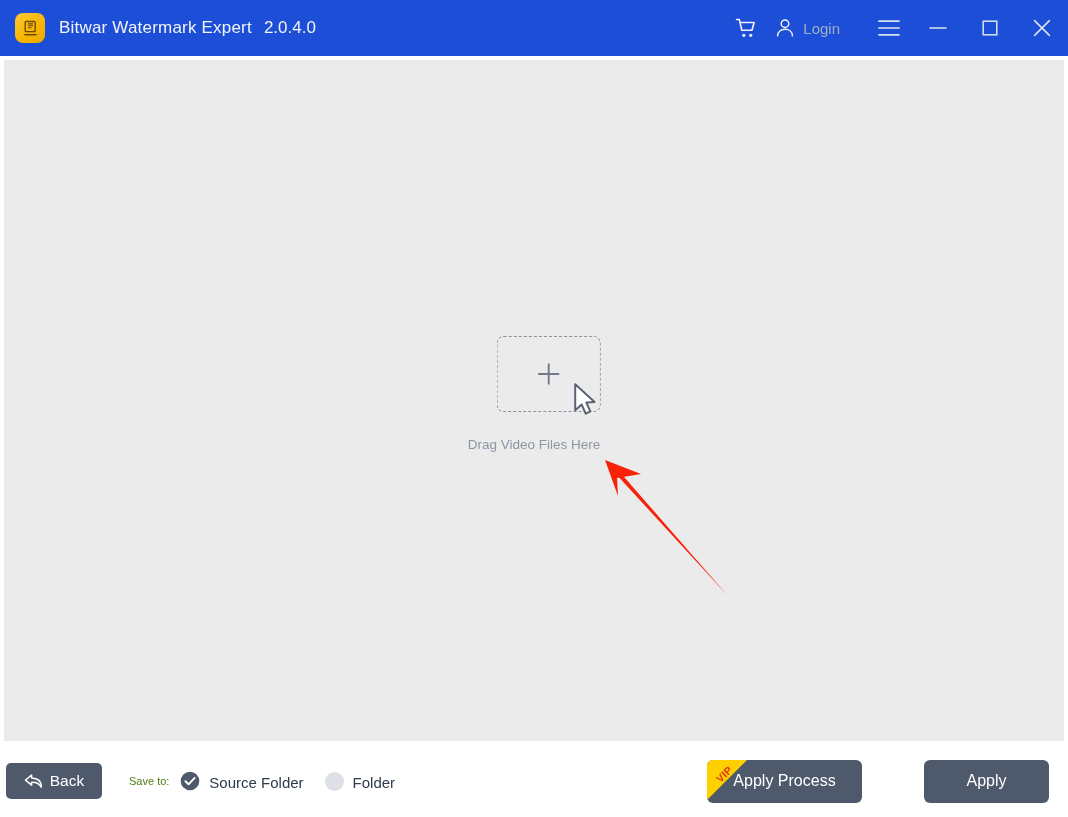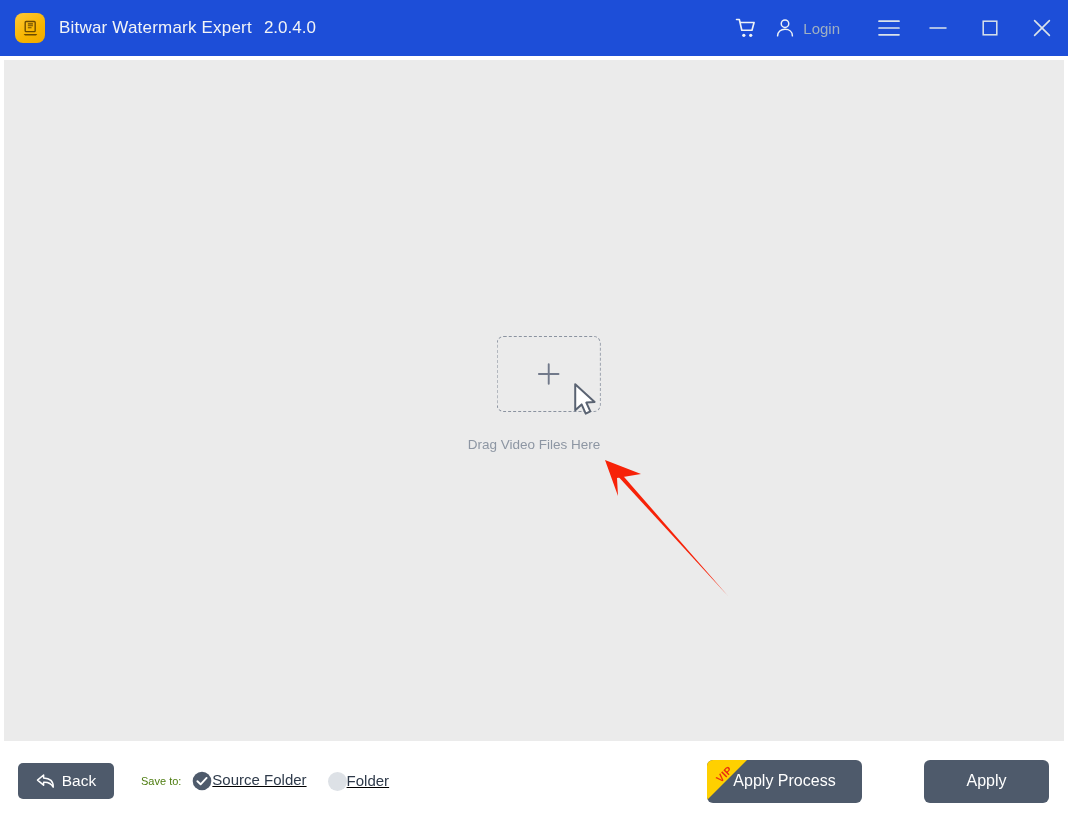--- a/index.html
+++ b/index.html
@@ -142,21 +142,21 @@
     position: absolute;
     left: 0; top: 745px;
     width: 1068px;
     height: 72px;
     background: #ffffff;
     display: flex;
     align-items: center;
   }
 
   #back-button {
-    margin-left: 18px;
+    margin-left: 6px;
     width: 96px;
     height: 36px;
     background: #4e5a6b;
     border-radius: 5px;
     display: flex;
     align-items: center;
     justify-content: center;
     gap: 7px;
     cursor: pointer;
     border: none;
@@ -169,23 +169,23 @@
     align-items: center;
   }
   #saveto-label {
     color: #4d7c0f;
     font-size: 11px;
     margin-right: 11px;
   }
 
   .radio-option {
     display: flex;
-    align-items: flex-start;
-    cursor: pointer;
-    text-decoration: underline;
+    align-items: flex-end;
+    gap: 9px;
+    cursor: pointer;
   }
   .radio-option + .radio-option { margin-left: 21px; }
 
   .radio-dot-off {
     width: 19px; height: 19px;
     border-radius: 50%;
     background: #dde1e6;
   }
   .radio-label { color: #2e3a4a; font-size: 15px; }
 

